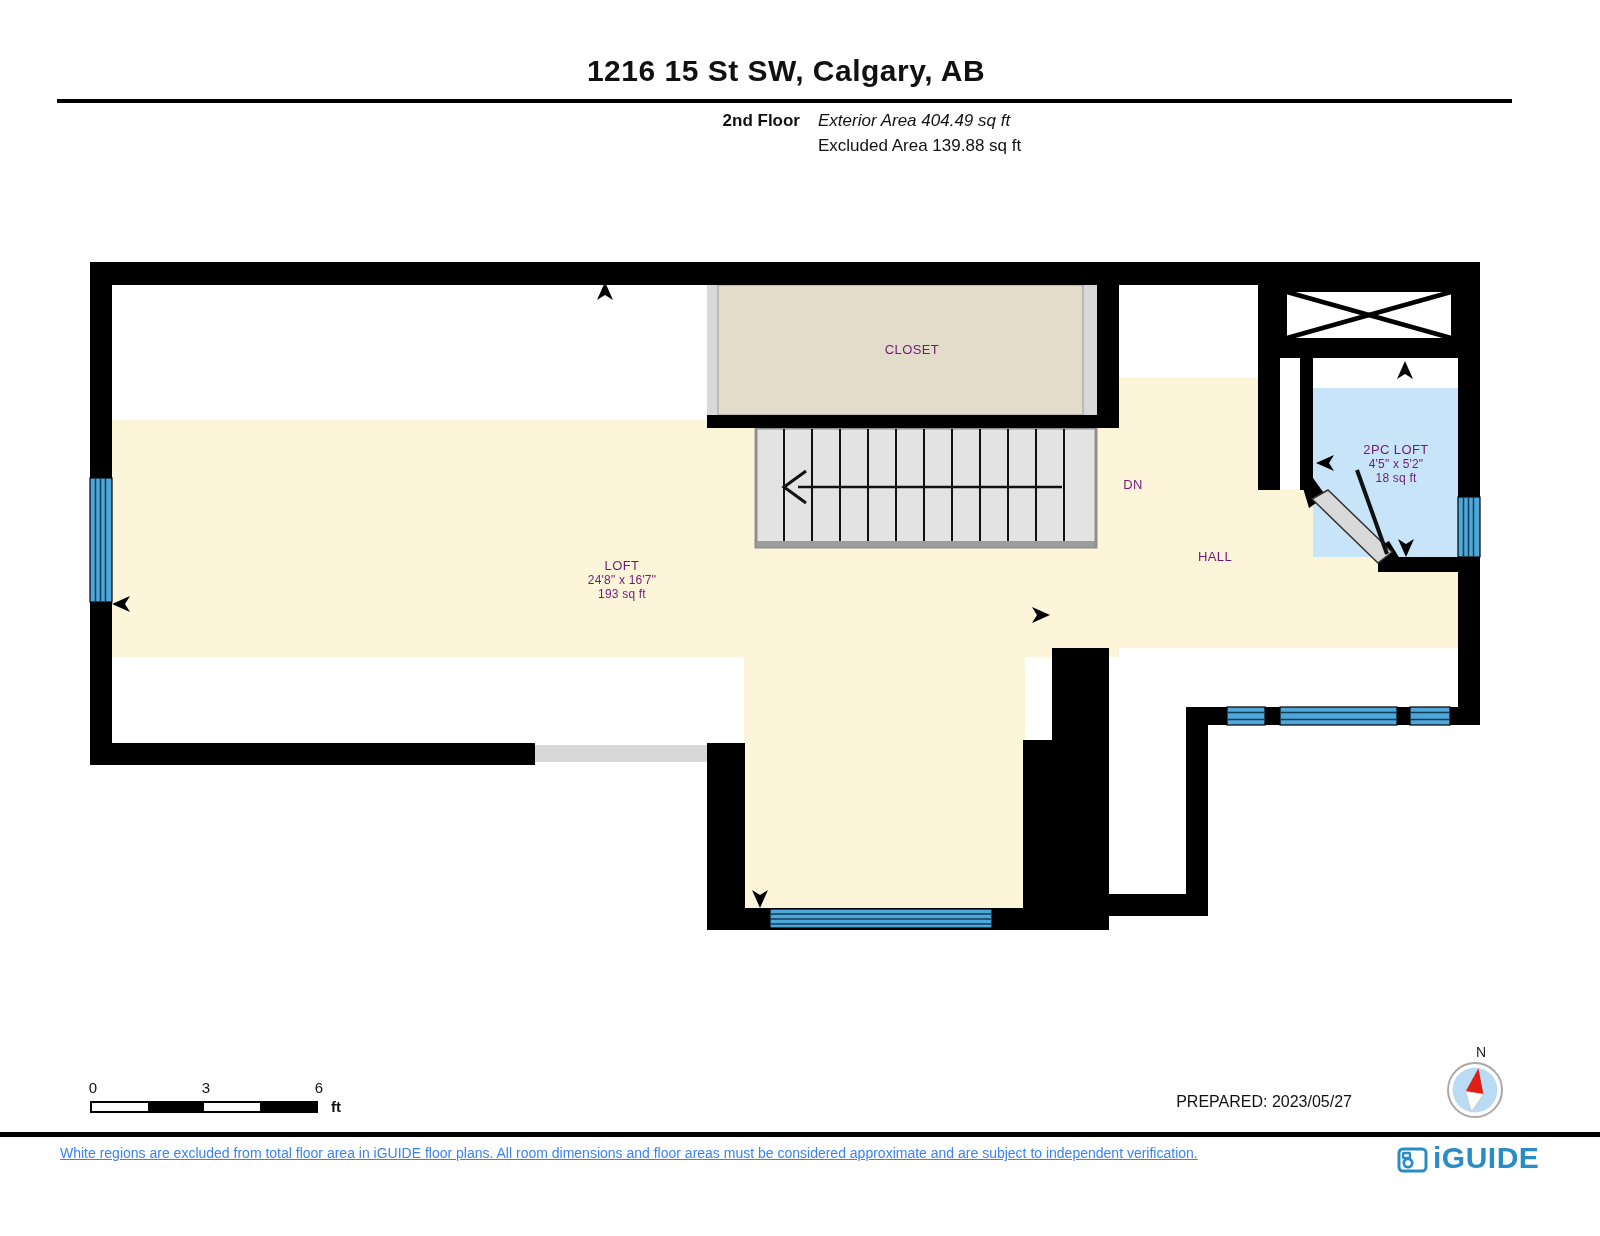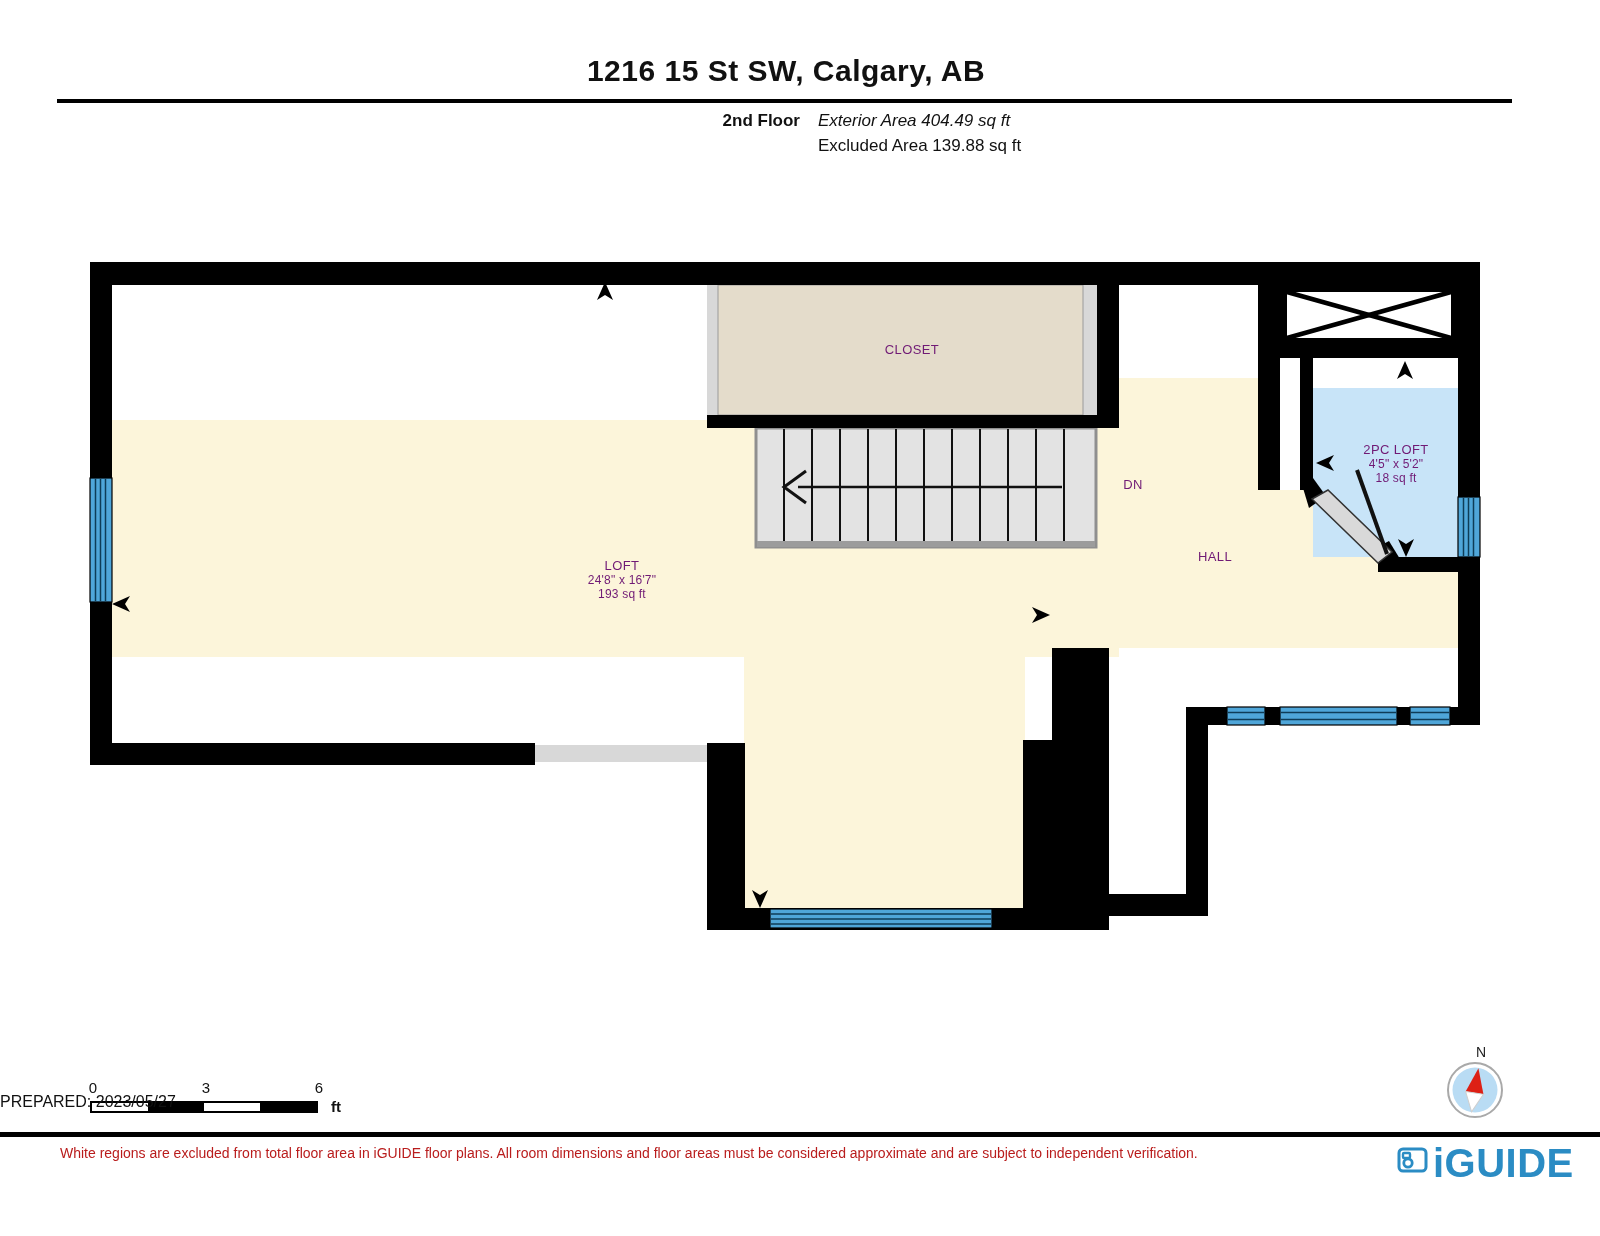--- a/index.html
+++ b/index.html
@@ -15,25 +15,25 @@
   .area-line1{left:818px;top:111px;font-size:17px;font-style:italic;}
   .area-line2{left:818px;top:136px;font-size:17px;}
   .plan-svg{left:0;top:0;width:1600px;height:1236px;}
   .room-label{position:absolute;transform:translate(-50%,-50%);font-size:13px;color:#701a75;
     letter-spacing:0.4px;white-space:nowrap;text-align:center;line-height:14px;}
   .room-sub{font-size:12px;letter-spacing:0.2px;}
   .scale-num{font-size:15px;}
   .scale-bar{left:90px;top:1101px;width:228px;height:12px;border:2px solid #000;box-sizing:border-box;
     background:linear-gradient(90deg,#fff 0 25%,#000 25% 50%,#fff 50% 75%,#000 75% 100%);}
   .scale-unit{left:331px;top:1106px;transform:translateY(-50%);font-size:15px;font-weight:bold;}
-  .prepared{left:0;top:1093px;width:1352px;text-align:left;font-size:16px;}
+  .prepared{left:0;top:1093px;width:1352px;text-align:right;font-size:16px;}
   .north-label{left:1481px;top:1052px;font-size:14px;color:#222;}
   .footer-rule{left:0;top:1132px;width:1600px;height:5px;background:#000;}
-  .disclaimer{left:60px;top:1145px;font-size:14px;color:#b91c1c;}
-  .brand-word{left:1433px;top:1141px;font-size:40px;font-weight:bold;color:#2b8cc4;letter-spacing:0.5px;}
+  .disclaimer{left:60px;top:1145px;font-size:14px;color:#3b82f6;text-decoration:underline;}
+  .brand-word{left:1433px;top:1141px;font-size:30px;font-weight:bold;color:#2b8cc4;letter-spacing:0.5px;}
   .brand-icon{left:1396px;top:1144px;}
 </style>
 </head>
 <body>
 
 <div class="abs page-title">1216 15 St SW, Calgary, AB</div>
 <div class="abs hrule"></div>
 <div class="abs floor-label">2nd Floor</div>
 <div class="abs area-line1">Exterior Area 404.49 sq ft</div>
 <div class="abs area-line2">Excluded Area 139.88 sq ft</div>

